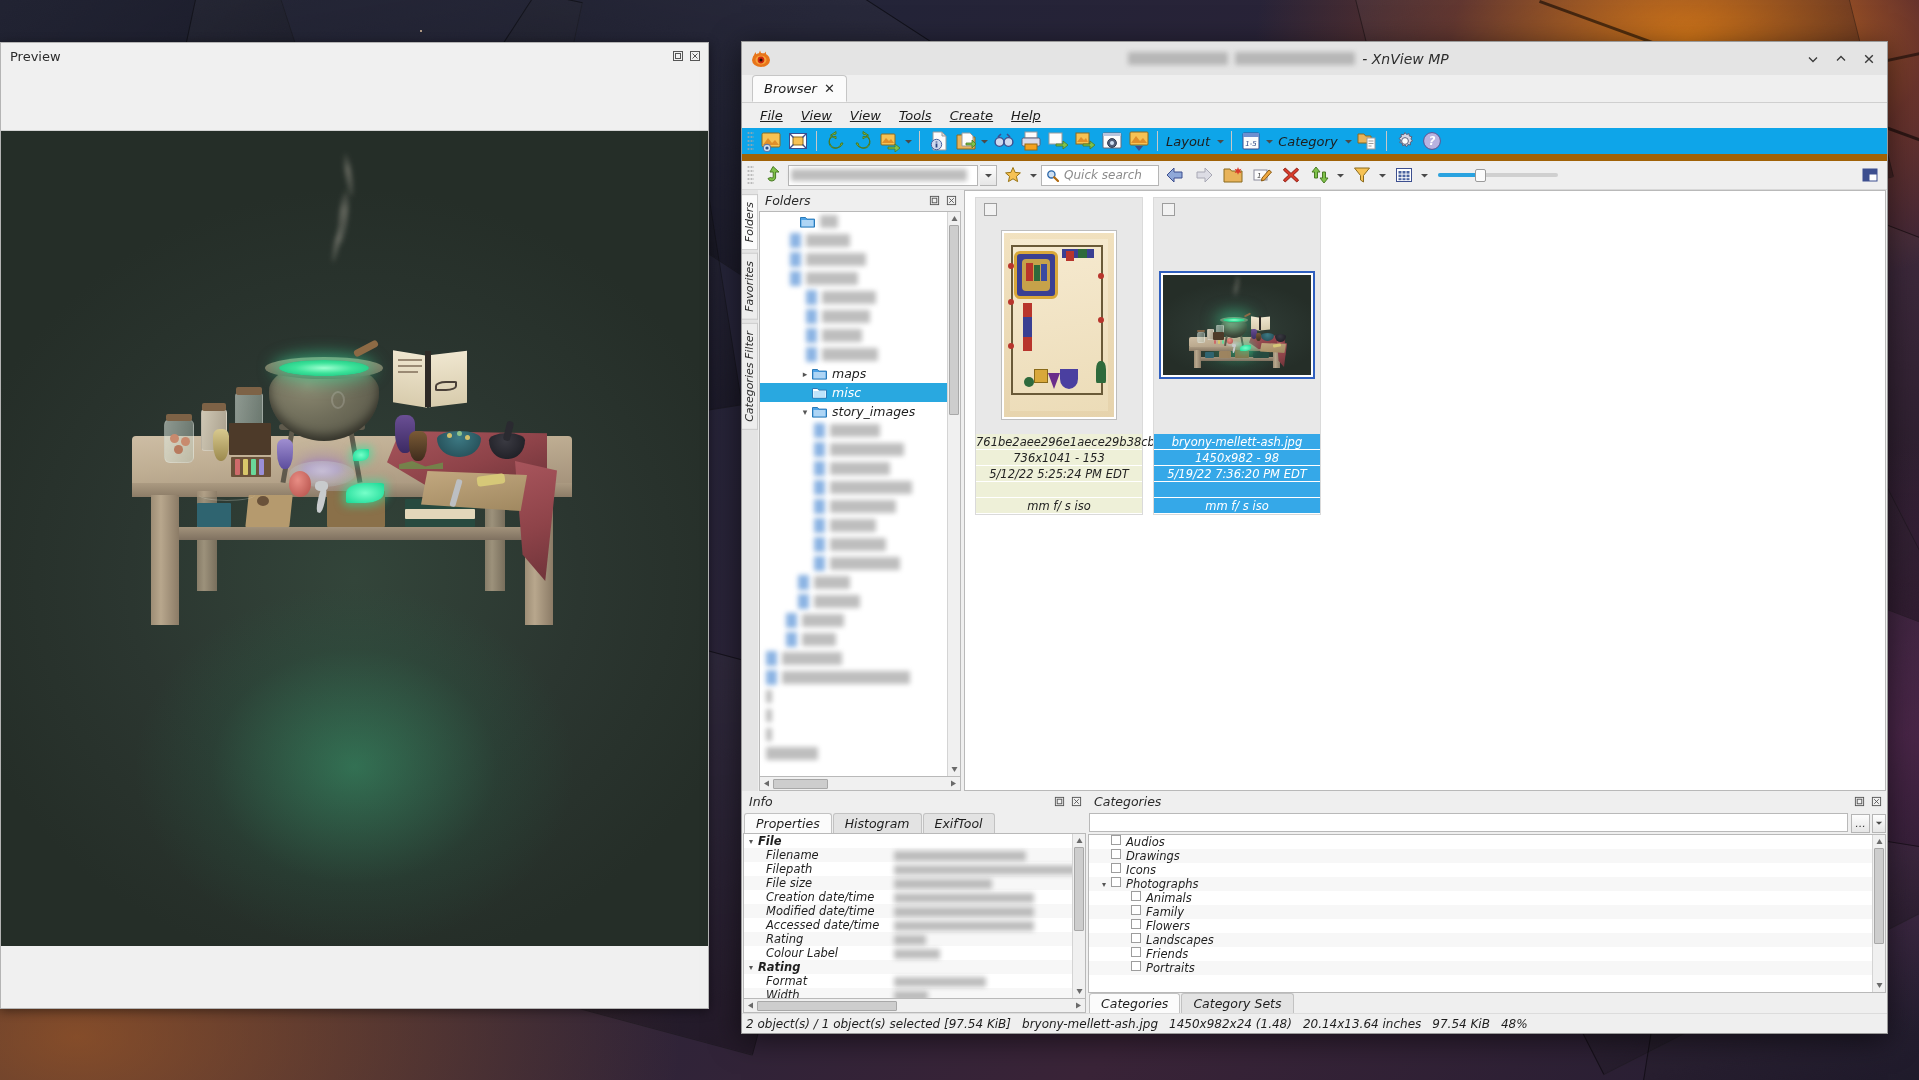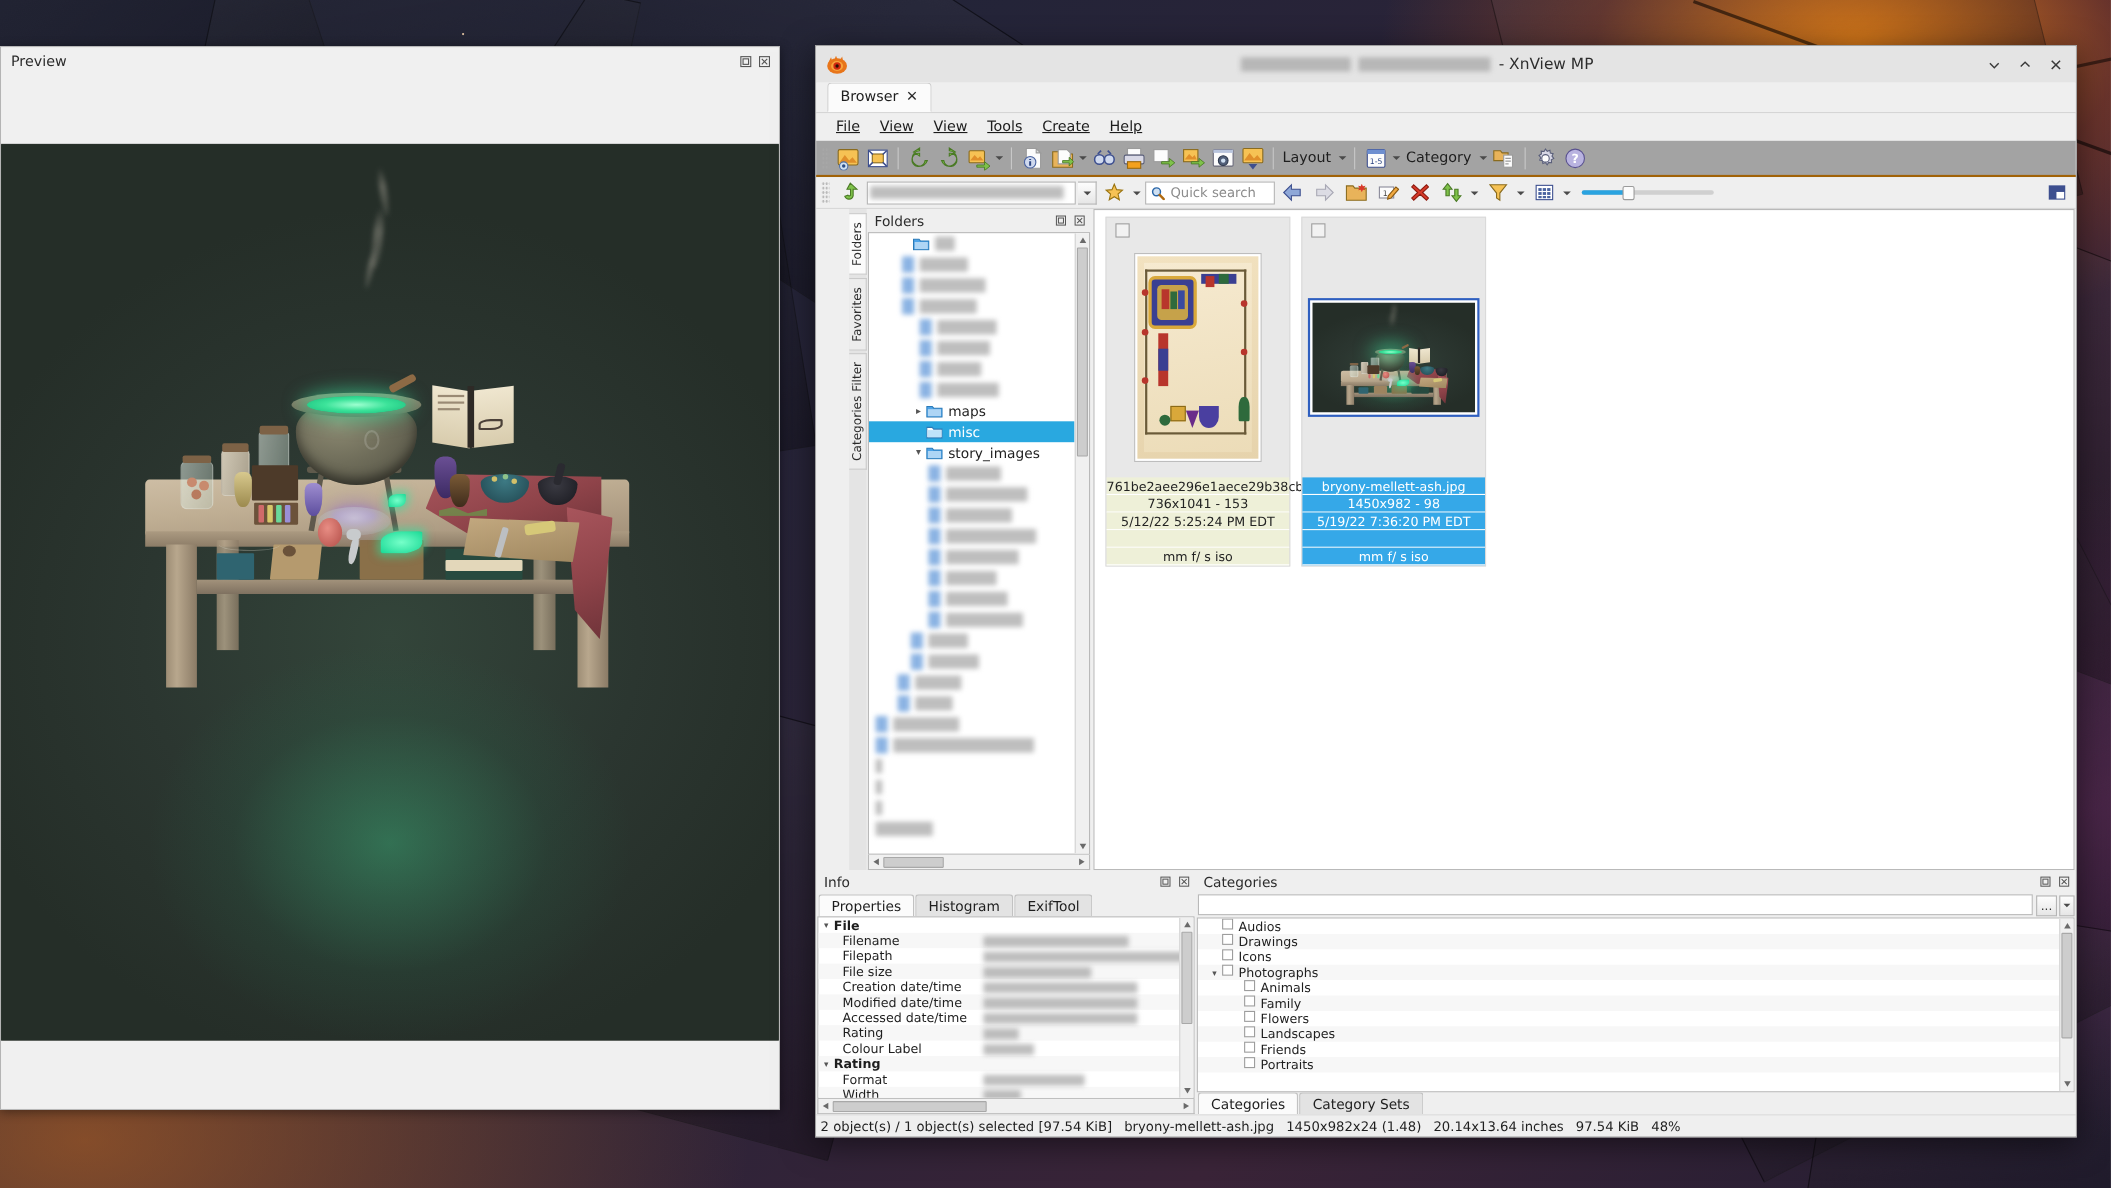--- a/index.html
+++ b/index.html
@@ -148,21 +148,21 @@
   .tiny { position: absolute; border-radius: 50%; }
 
   
   #xnview {
     position: absolute; left: 741px; top: 41px;
     width: 1147px; height: 993px;
     background: #efefef;
     border: 1px solid #9a9a9a;
     box-shadow: 0 6px 28px rgba(0,0,0,.55);
     display: flex; flex-direction: column;
-    font-size: 13px; color: #1e1e1e;
+    font-size: 13px; color: #1e1e1e; font-style: italic;
   }
   #xn-titlebar {
     height: 33px; flex: 0 0 33px;
     display: flex; align-items: center;
     background: #e4e4e4;
     padding: 0 4px 0 8px;
   }
   #xn-appicon { width: 22px; height: 22px; margin-right: 6px; flex:0 0 22px; }
   #xn-title-wrap { flex: 1; display: flex; align-items: center; justify-content: center; gap: 0; }
   .redact {
@@ -203,23 +203,23 @@
     padding-left: 10px; gap: 2px;
     background: #efefef;
   }
   .menu-item { padding: 3px 8px; font-size: 13px; color: #1c1c1c; border-radius: 2px; }
   .menu-item u { text-decoration: underline; }
 
   
   #xn-toolbar {
     height: 33px; flex: 0 0 33px;
     display: flex; align-items: center;
-    background: #a3a3a3;
+    background: #0ea5e9;
     padding: 0 4px;
-    border-bottom: 2px solid #a16207;
+    border-bottom: 7px solid #a16207;
   }
   .tb-grip { width: 7px; height: 20px; margin: 0 3px 0 1px;
     background-image: radial-gradient(circle, #a8a8a8 1px, transparent 1.2px);
     background-size: 3px 4px; opacity: .75; }
   .tb-btn { width: 27px; height: 27px; display:inline-flex; align-items:center; justify-content:center; border-radius:3px; }
   .tb-sep { width: 1px; height: 20px; background: #c8c8c8; margin: 0 5px; }
   .tb-caret { width: 11px; height: 27px; display:inline-flex; align-items:center; justify-content:center; }
   .tb-text { padding: 0 5px 0 3px; font-size: 13px; }
 
   
@@ -246,21 +246,21 @@
     display: flex; align-items: center; gap: 5px; padding: 0 4px;
     font-size: 12px; color: #8b8b8b;
   }
   .zoom-slider { width: 120px; height: 21px; display: flex; align-items: center; position: relative; margin: 0 6px; }
   .zs-track { position:absolute; left:0; right:0; height:4px; background:#d0d0d0; border-radius:2px; }
   .zs-fill { position:absolute; left:0; width:33%; height:4px; background:#2aa3e0; border-radius:2px; }
   .zs-knob { position:absolute; left:31%; width:11px; height:13px; background:#fcfcfc; border:1px solid #9b9b9b; border-radius:2px; }
 
   
   #xn-body { flex: 1; display: flex; min-height: 0; background: #efefef; }
-  #xn-left { width: 220px; flex: 0 0 220px; display: flex; flex-direction: column; min-height: 0; margin-left: 30px; }
+  #xn-left { width: 220px; flex: 0 0 220px; display: flex; flex-direction: column; min-height: 0; }
   #xn-right { flex: 1; display: flex; flex-direction: column; min-height: 0; }
 
   
   #folders-dock { flex: 1; display: flex; min-height: 0; }
   #vtabs { width: 16px; flex: 0 0 16px; background: #e4e4e4; display: flex; flex-direction: column; padding-top: 4px; }
   .vtab {
     writing-mode: vertical-rl; transform: rotate(180deg);
     background: #ededed; border: 1px solid #cacaca; border-right: 0;
     font-size: 11px; padding: 7px 1px; margin-bottom: 3px; color: #2b2b2b;
     white-space: nowrap;

